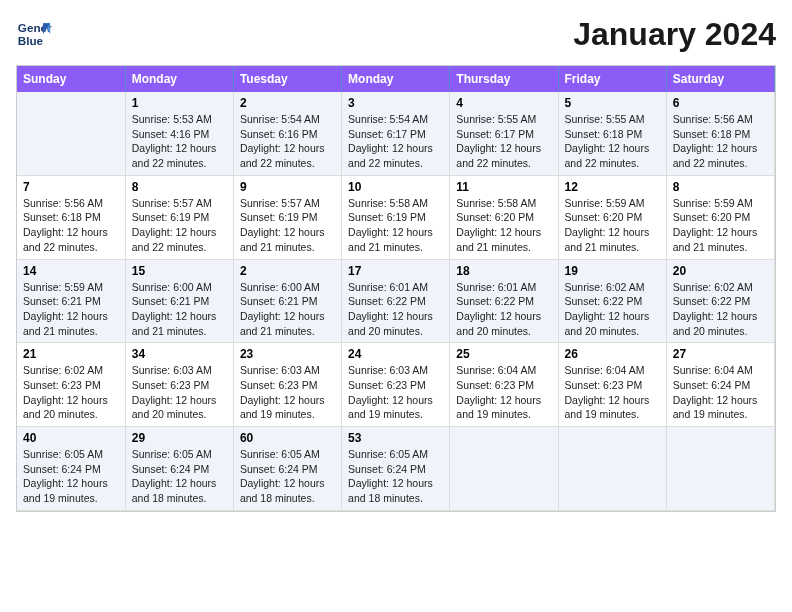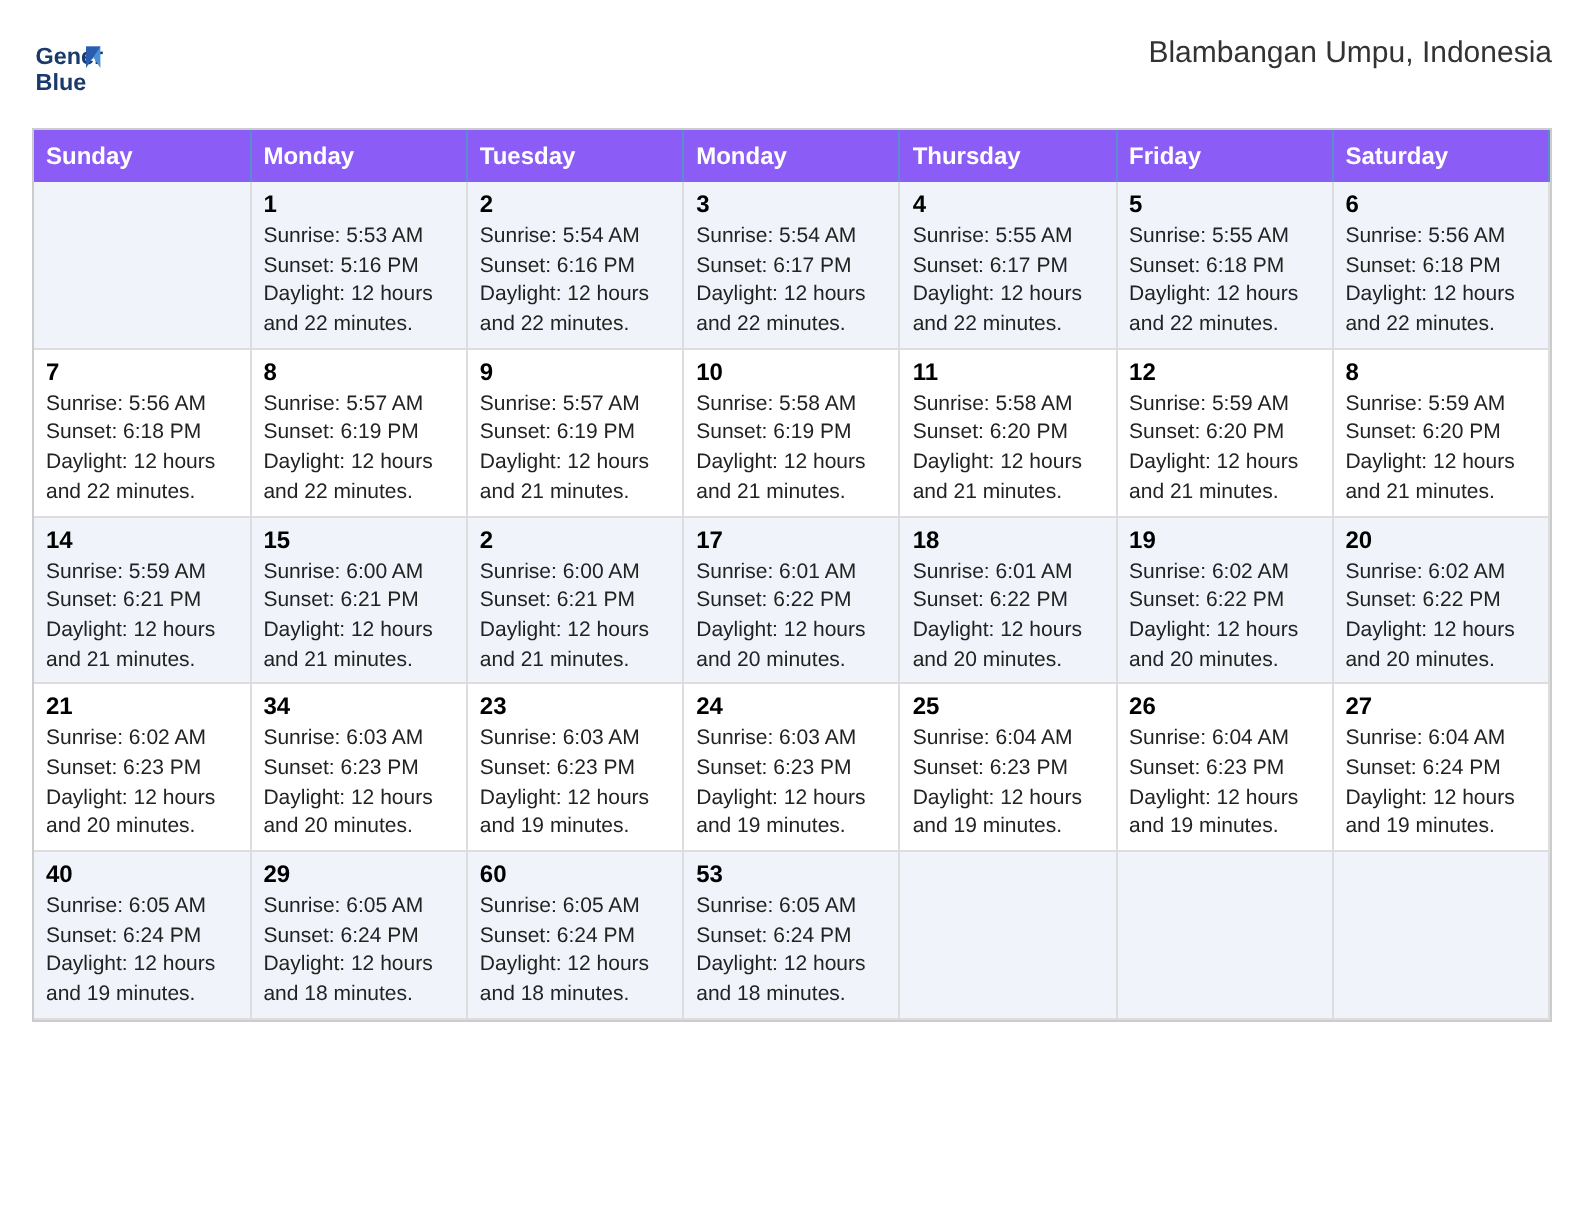--- a/index.html
+++ b/index.html
@@ -93,21 +93,21 @@
 <div class="header">
   <div class="logo">
     <svg class="logo-icon" viewBox="0 0 40 40" xmlns="http://www.w3.org/2000/svg">
       <text x="2" y="18" font-size="13" font-weight="bold" fill="#1a3a6b">General</text>
       <text x="2" y="32" font-size="13" font-weight="bold" fill="#1a3a6b">Blue</text>
       <polygon points="30,8 38,8 38,20" fill="#4a90d9"></polygon>
       <polygon points="30,8 38,8 30,20" fill="#2a5db0"></polygon>
     </svg>
   </div>
   <div class="title-block">
-    <div class="subtitle">Blambangan Umpu, Indonesia</div>
+    <div class="main-title">January 2024</div>
   </div>
 </div>
 
 <div class="outer-border">
   <table>
     <thead>
       <tr>
         <th>Sunday</th>
         <th>Monday</th>
         <th>Tuesday</th>
@@ -116,21 +116,21 @@
         <th>Friday</th>
         <th>Saturday</th>
       </tr>
     </thead>
     <tbody id="calendar-body">
     <tr>
           <td></td>
           <td>
             <span class="day-num">1</span>
             <div class="day-info" style="white-space: pre-line;">Sunrise: 5:53 AM
-Sunset: 5:16 PM
+Sunset: 4:16 PM
 Daylight: 12 hours
 and 22 minutes.</div>
           </td>
           <td>
             <span class="day-num">2</span>
             <div class="day-info" style="white-space: pre-line;">Sunrise: 5:54 AM
 Sunset: 6:16 PM
 Daylight: 12 hours
 and 22 minutes.</div>
           </td>

